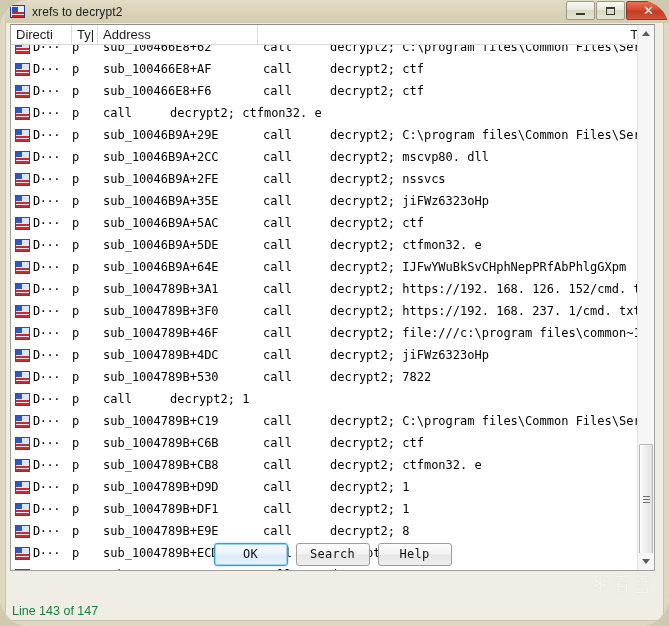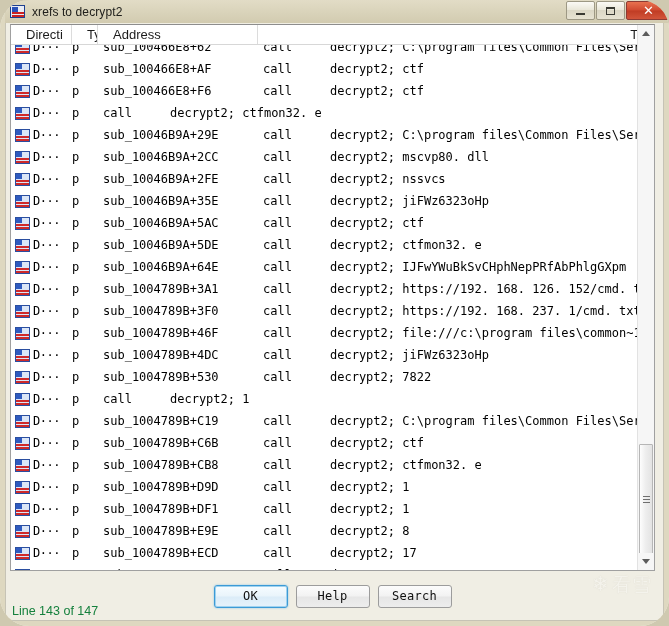--- a/index.html
+++ b/index.html
@@ -154,21 +154,21 @@
     border-bottom: 1px solid #d7d7d7;
     display: flex;
     box-sizing: border-box;
   }
   .hcell {
     position: relative;
     box-sizing: border-box;
     border-right: 1px solid #dcdcdc;
     font-size: 13px;
     color: #1b1b1b;
-    padding-left: 15px;
+    padding-left: 5px;
     line-height: 19px;
     overflow: hidden;
     white-space: nowrap;
     font-family: "Liberation Sans", sans-serif;
   }
   .hcell.direction { width: 61px; }
   .hcell.type      { width: 26px; }
   .hcell.address   { width: 160px; }
   .hcell.text      { width: 396px; border-right: none; text-align: right; }
 
@@ -309,21 +309,21 @@
     display: block;
     height: 1px;
     background: #6e6e6e;
     margin-bottom: 2px;
   }
 
   
   .buttonbar {
     position: absolute;
     left: 5px;
-    top: 582px;
+    top: 540px;
     width: 645px;
     height: 28px;
     display: flex;
     justify-content: center;
     align-items: center;
     gap: 8px;
   }
   .btn {
     width: 74px;
     height: 23px;
@@ -703,22 +703,22 @@
             </span>
         </div>
         <div class="sb-btn down">
           <span class="sb-arrow down"></span>
         </div>
       </div>
     </div>
 
     <div class="buttonbar" id="buttonbar">
         <div class="btn default">OK</div>
+        <div class="btn">Search</div>
         <div class="btn">Help</div>
-        <div class="btn">Search</div>
       </div>
 
     <div class="statusbar">Line 143 of 147</div>
 
     <div class="watermark">
       <span class="wm-flake">❄</span>
       <span class="wm-text">看雪</span>
     </div>
 
   </div>

